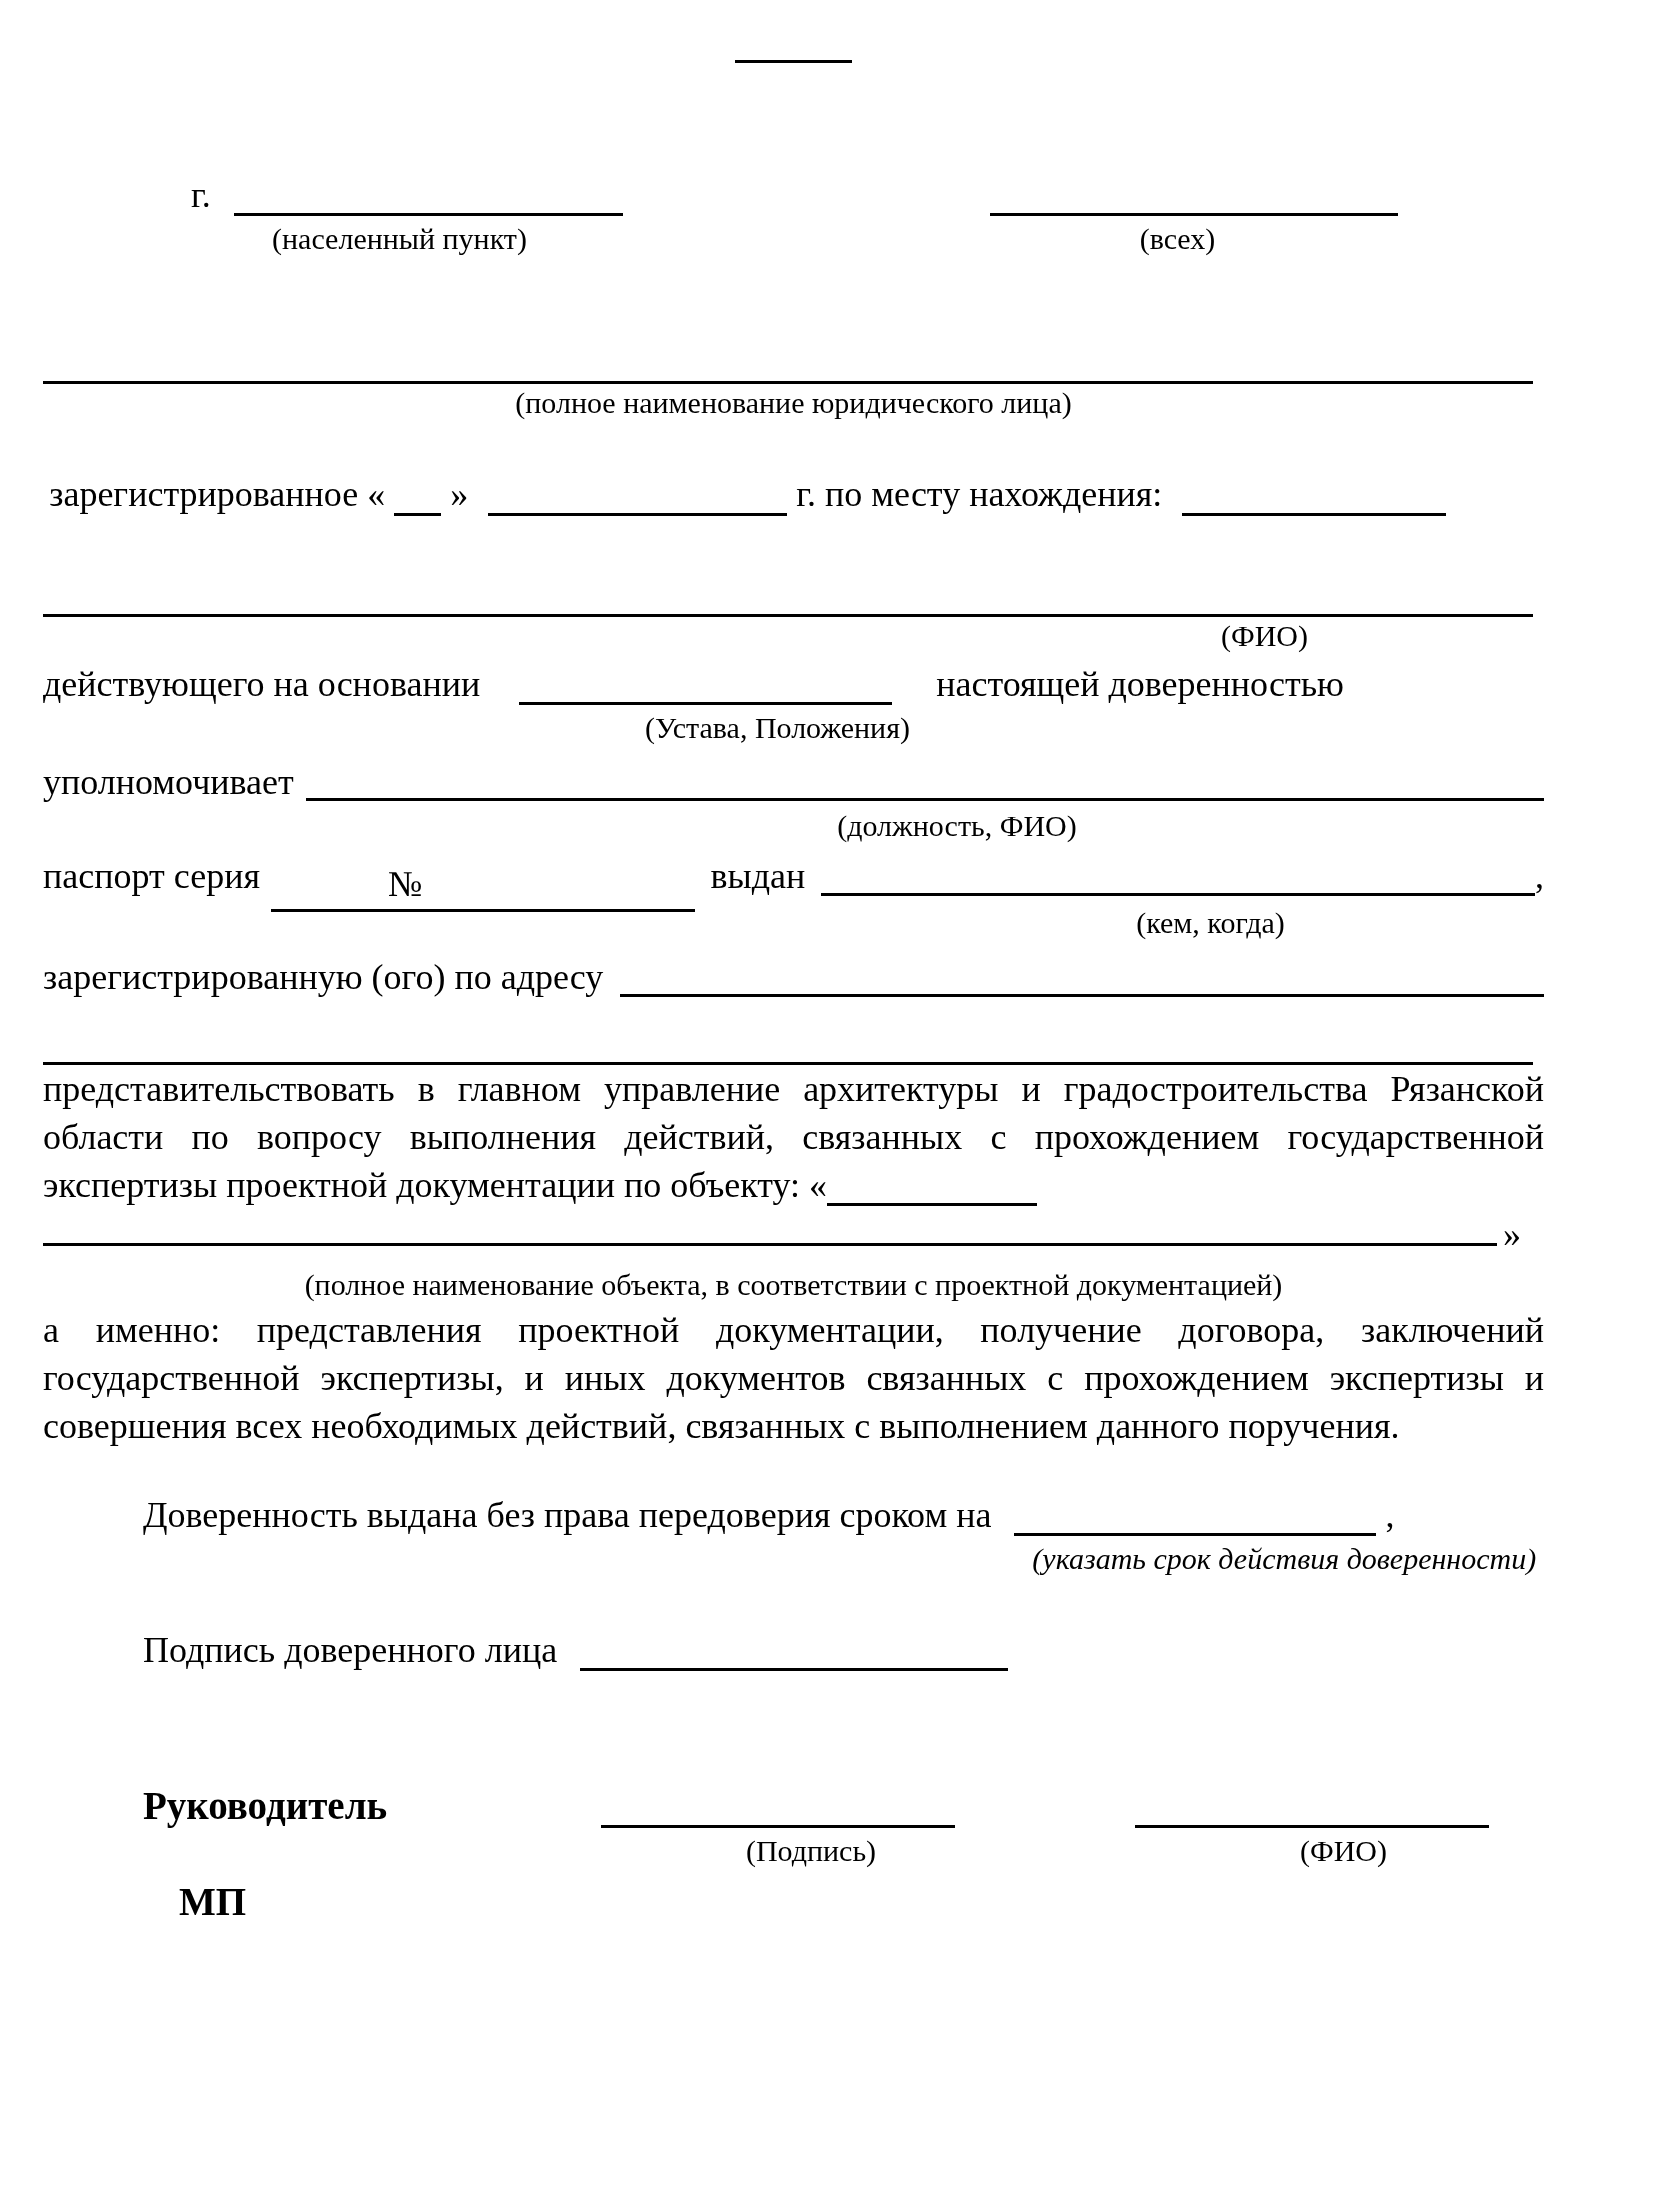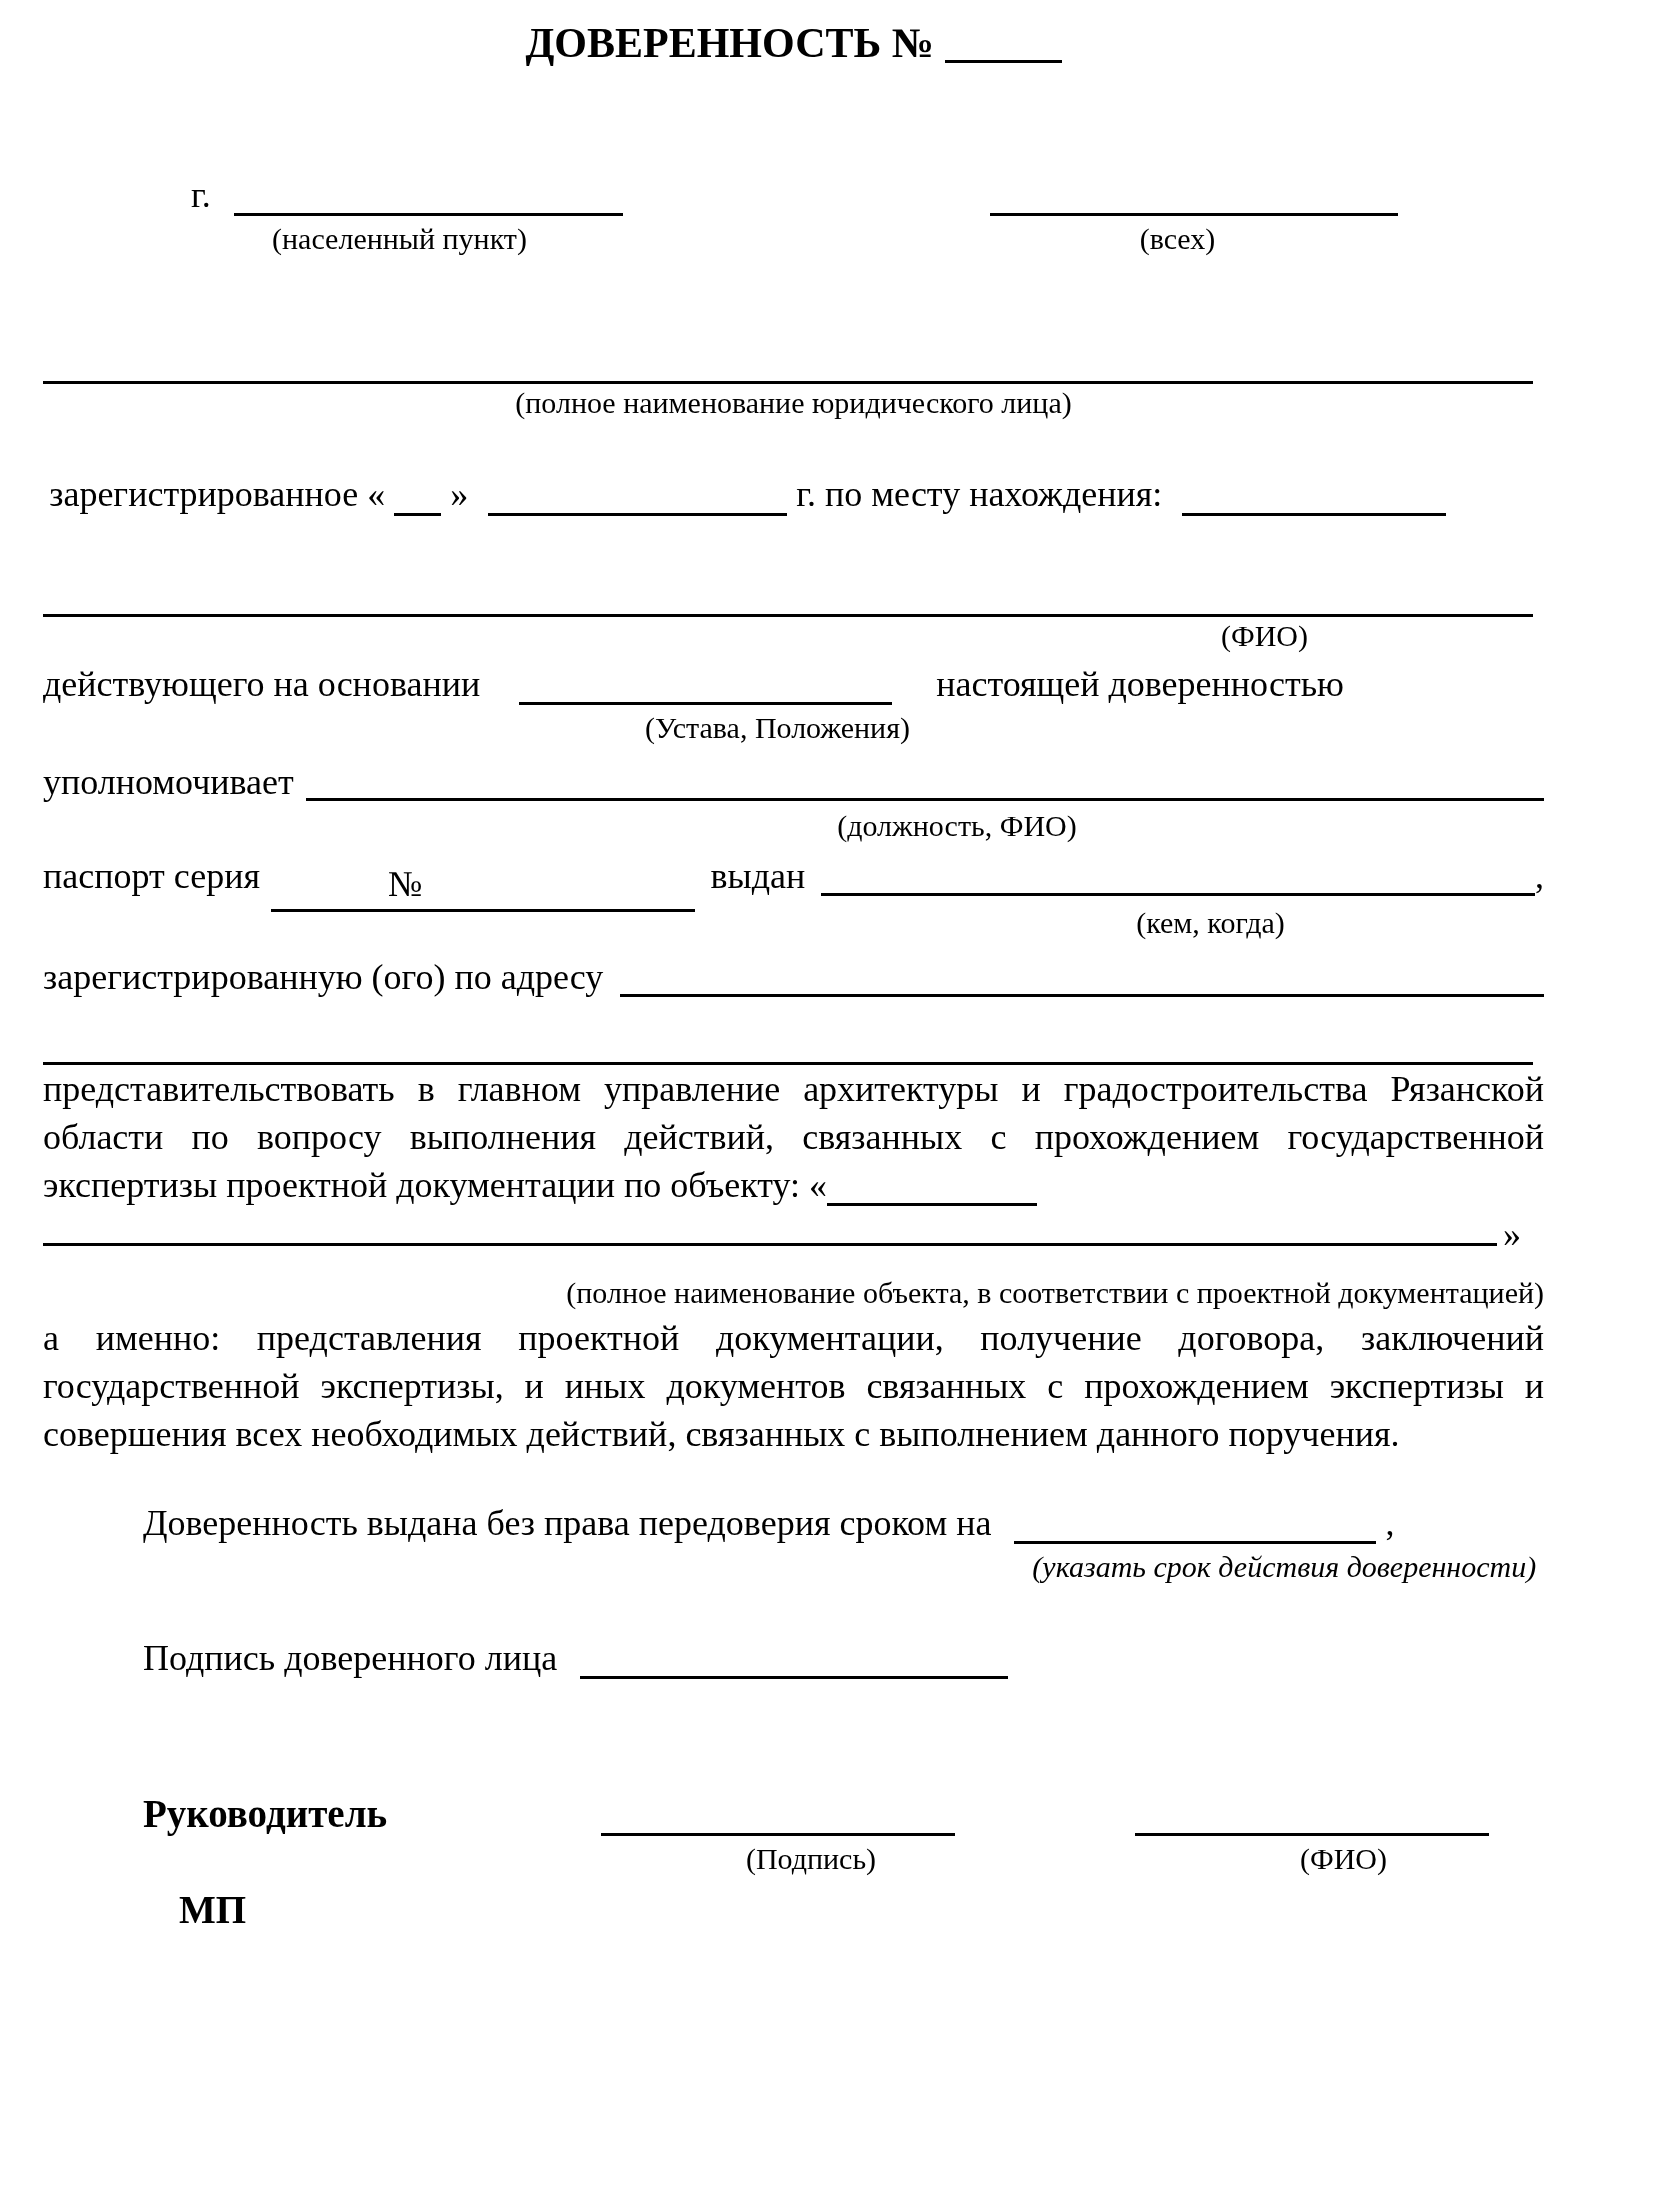--- a/index.html
+++ b/index.html
@@ -46,34 +46,33 @@
   .m-entityline { margin-top: 123px; }
   .m-regline    { margin-top: 48px;  padding-left: 6.2px; }
   .m-locline    { margin-top: 93px; }
   .m-innline    { margin-top: 44px; }
   .m-basis      { margin-top: 4.7px; }
   .m-auth       { margin-top: 11px; }
   .m-passport   { margin-top: 7.8px; }
   .m-addr       { margin-top: 11px; }
   .m-addrline   { margin-top: 58px; }
   .m-para1      { margin-top: 0px; }
-  .m-objcap     { margin-top: 16px; text-align: right; }
+  .m-objcap     { margin-top: 8px; }
   .m-para2      { margin-top: 3.1px; }
   .m-term       { margin-top: 40px; padding-left: 100px; }
   .m-sign       { margin-top: 48px; padding-left: 100px; }
   .m-head       { margin-top: 106px; }
   .m-mp         { margin-top: 7.8px; margin-left: 136px; font-size: 39px; }
 </style>
 </head>
 <body>
 
 <div class="page">
 
   <div class="doc-title">
-    <span>ДОВЕРЕННОСТЬ №</span>
     <span class="blank" style="width:117px; vertical-align:-6.2px;"></span>
   </div>
 
   <div class="line m-citydate">
     <span style="margin-left:148px">г.</span>
     <span class="blank" style="width:389px; margin-left:14px;"></span>
     <span class="blank" style="width:408px; margin-left:358px;"></span>
   </div>
   <div class="caption">
     <span class="cap-box" style="margin-left:162px; width:389px;">(населенный пункт)</span>

